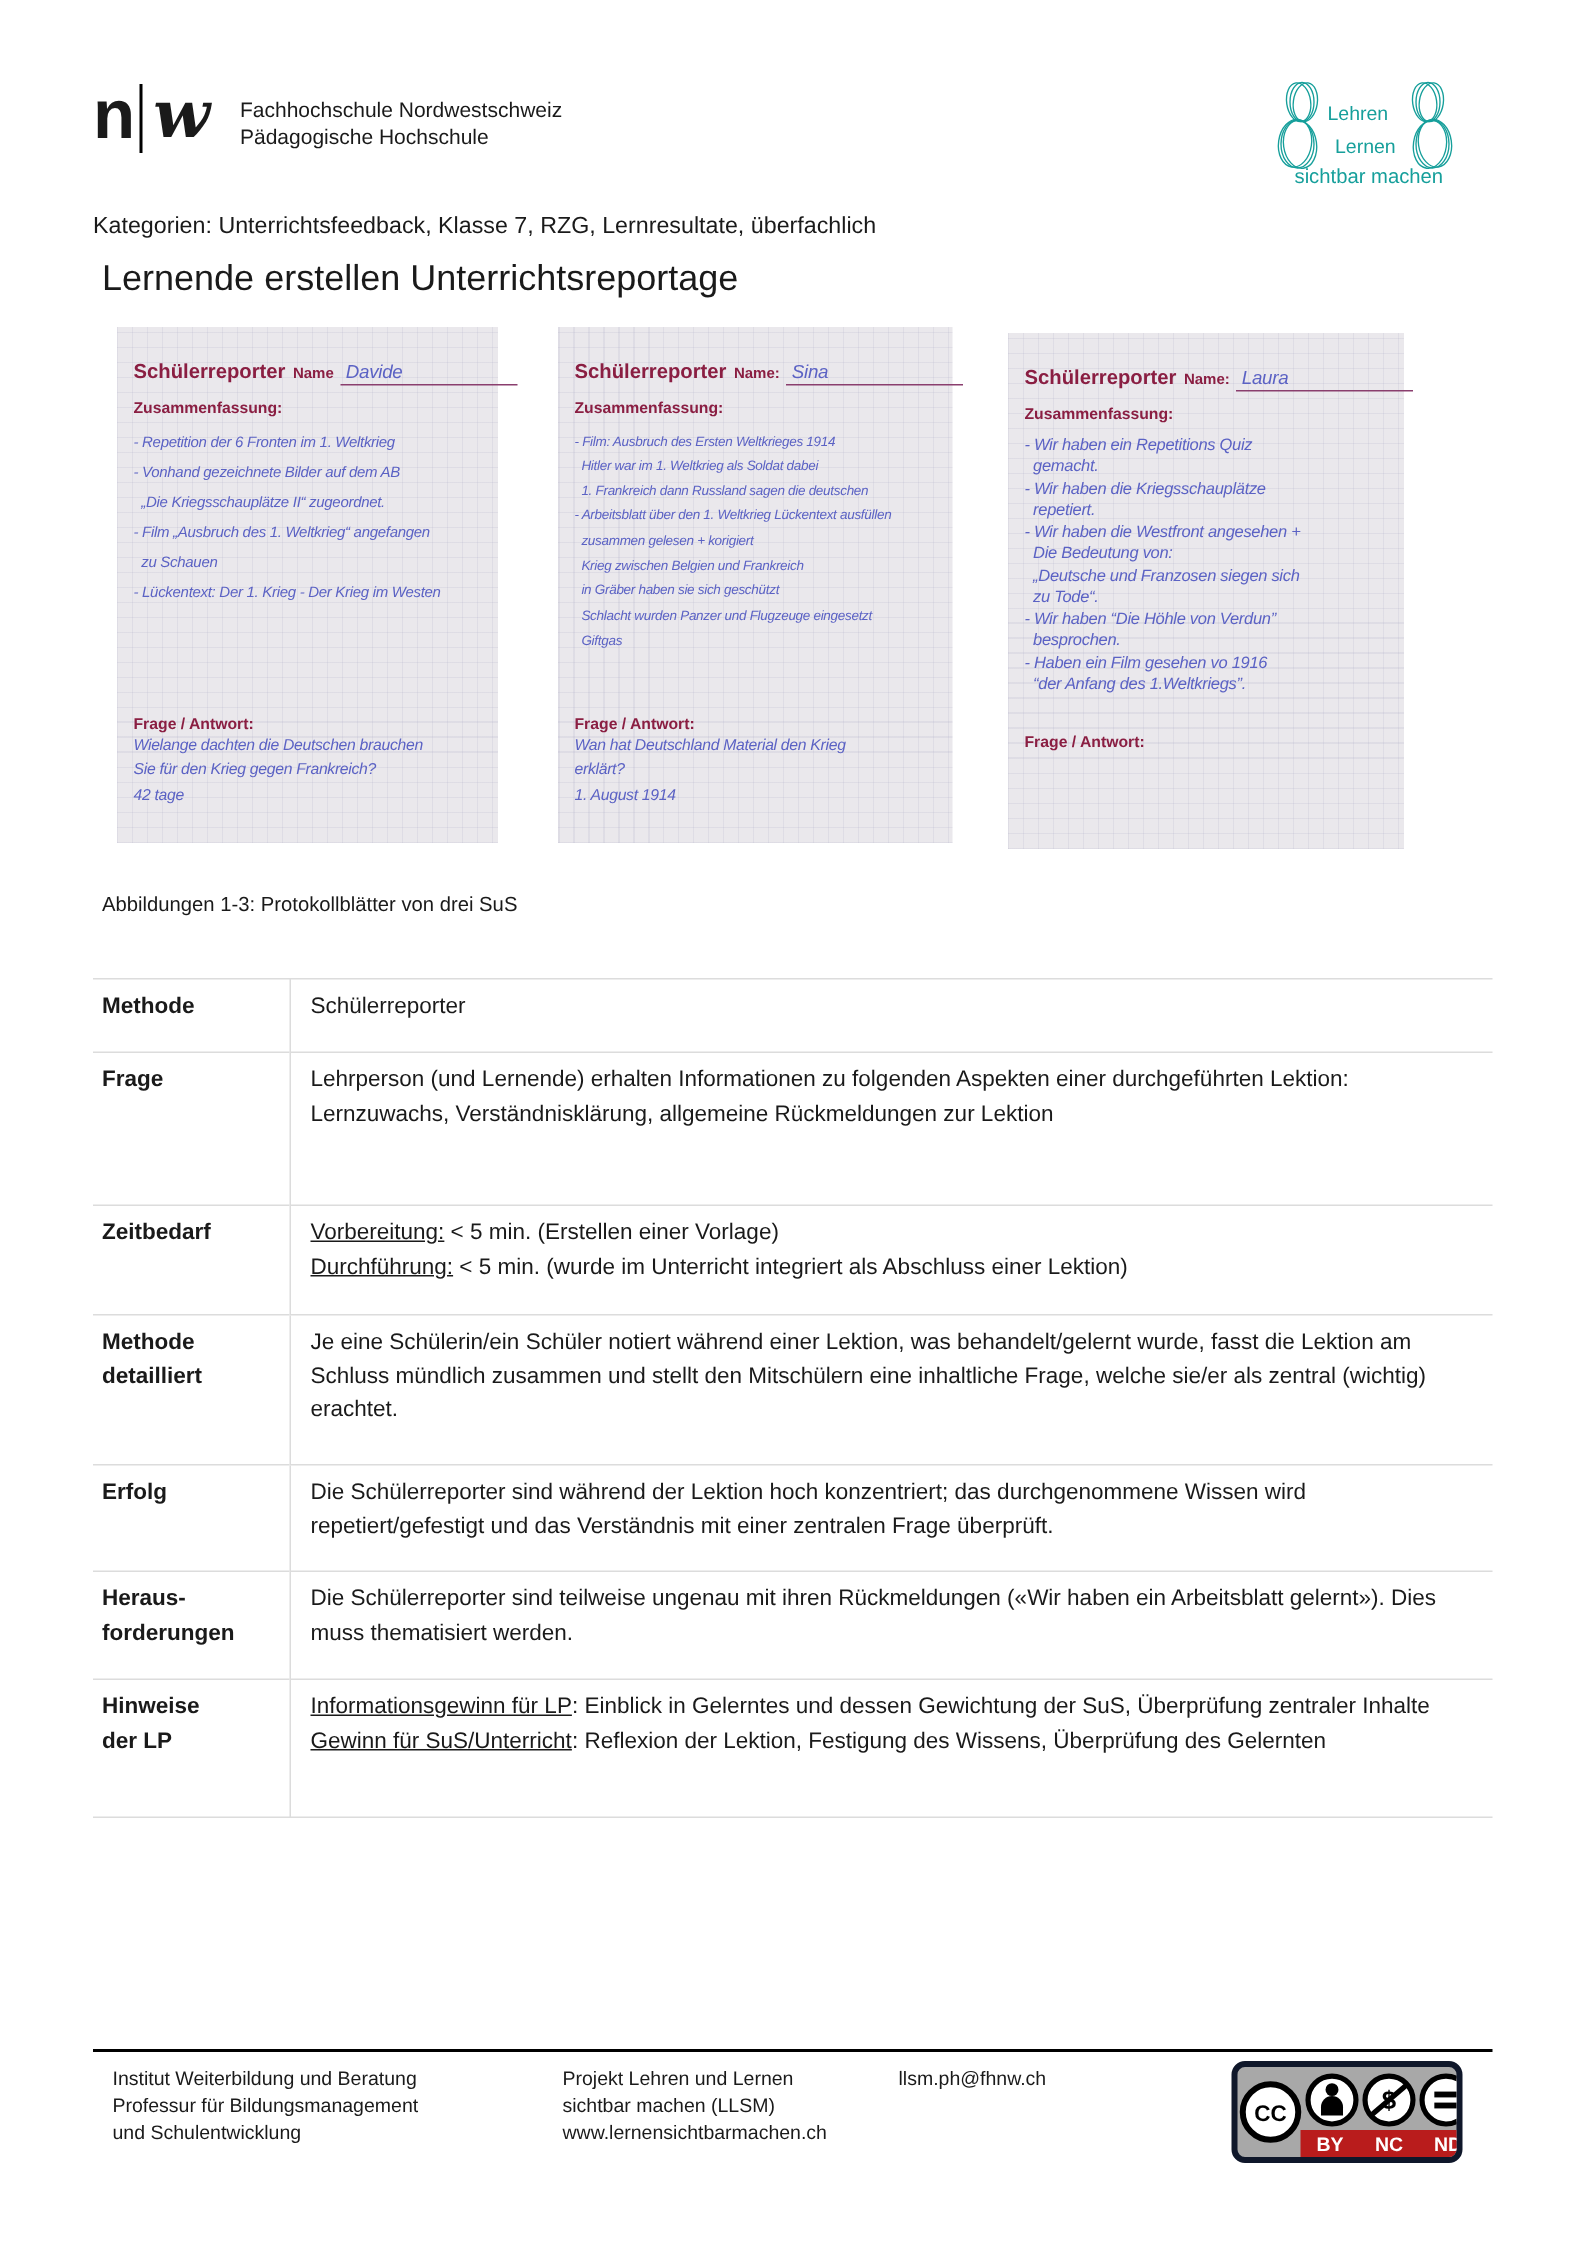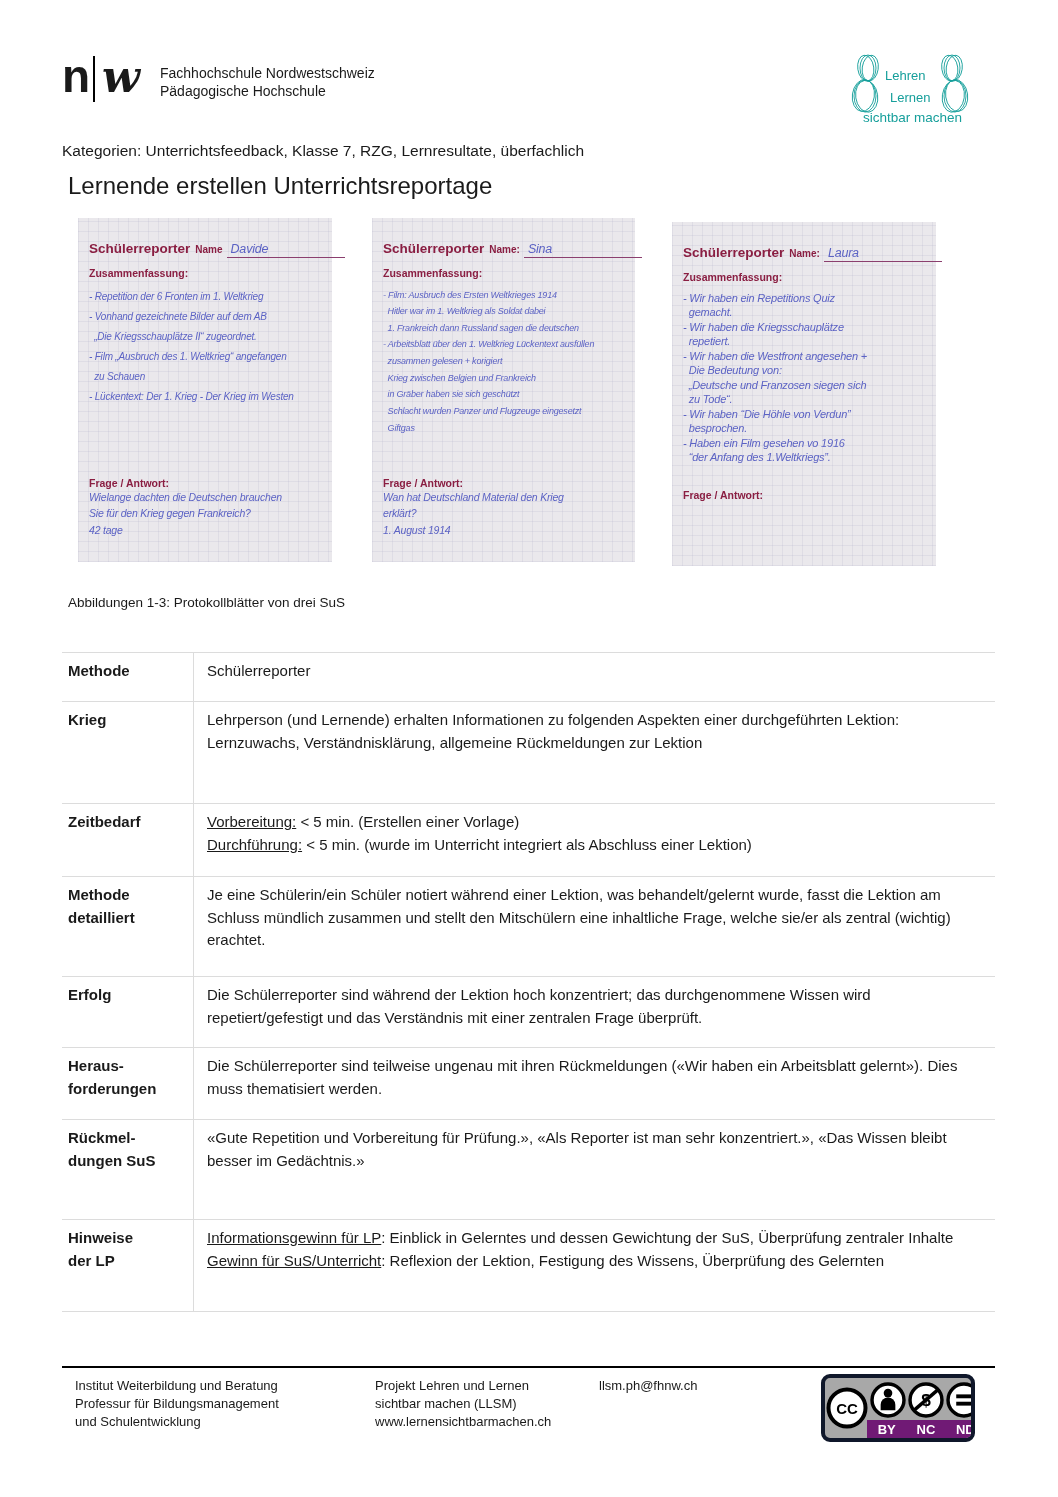--- a/index.html
+++ b/index.html
@@ -80,21 +80,21 @@
   .ccbadge{
     position:absolute;right:20px;top:6px;
     width:154px;height:68px;box-sizing:border-box;
     background:#a8a8a8;border:4px solid #0f172a;border-radius:9px;
     display:flex;overflow:hidden;
   }
   .cc-left{width:52px;display:flex;align-items:center;justify-content:center;}
   .cc-right{flex:1;position:relative;display:flex;}
   .cc-cell{flex:1;display:flex;justify-content:center;align-items:flex-start;padding-top:3px;z-index:1;}
   .cc-strip{
-    position:absolute;left:-2px;right:-2px;bottom:-2px;height:20px;background:#701a75;
+    position:absolute;left:-2px;right:-2px;bottom:-2px;height:20px;background:#b91c1c;
     display:flex;z-index:0;
   }
   .cc-strip span{flex:1;color:#fff;font-weight:bold;font-size:13px;text-align:center;line-height:19px;}
 </style>
 </head>
 <body>
 
 <div class="page">
 
   <div class="header">
@@ -237,21 +237,21 @@
         <tr>
           <td class="rlabel">
             <div>Methode</div>
           </td>
           <td class="rcontent" style="height: 37px;">
             <div><span>Schülerreporter</span></div>
           </td>
         </tr>
         <tr>
           <td class="rlabel">
-            <div>Krieg</div>
+            <div>Frage</div>
           </td>
           <td class="rcontent" style="height: 90px;">
             <div><span>Lehrperson (und Lernende) erhalten Informationen zu folgenden Aspekten einer durchgeführten Lektion: Lernzuwachs, Verständnisklärung, allgemeine Rückmeldungen zur Lektion</span></div>
           </td>
         </tr>
         <tr>
           <td class="rlabel">
             <div>Zeitbedarf</div>
           </td>
           <td class="rcontent" style="height: 61px;">
@@ -276,29 +276,20 @@
             <div><span>Die Schülerreporter sind während der Lektion hoch konzentriert; das durchgenommene Wissen wird repetiert/gefestigt und das Verständnis mit einer zentralen Frage überprüft.</span></div>
           </td>
         </tr>
         <tr>
           <td class="rlabel">
             <div>Heraus-</div>
             <div>forderungen</div>
           </td>
           <td class="rcontent" style="height: 60px;">
             <div><span>Die Schülerreporter sind teilweise ungenau mit ihren Rückmeldungen («Wir haben ein Arbeitsblatt gelernt»). Dies muss thematisiert werden.</span></div>
-          </td>
-        </tr>
-        <tr>
-          <td class="rlabel">
-            <div>Rückmel-</div>
-            <div>dungen SuS</div>
-          </td>
-          <td class="rcontent" style="height: 88px;">
-            <div><span>«Gute Repetition und Vorbereitung für Prüfung.», «Als Reporter ist man sehr konzentriert.», «Das Wissen bleibt besser im Gedächtnis.»</span></div>
           </td>
         </tr>
         <tr>
           <td class="rlabel">
             <div>Hinweise</div>
             <div>der LP</div>
           </td>
           <td class="rcontent" style="height: 80px;">
             <div><span class="useg">Informationsgewinn für LP</span><span>: Einblick in Gelerntes und dessen Gewichtung der SuS, Überprüfung zentraler Inhalte</span></div>
             <div><span class="useg">Gewinn für SuS/Unterricht</span><span>: Reflexion der Lektion, Festigung des Wissens, Überprüfung des Gelernten</span></div>

